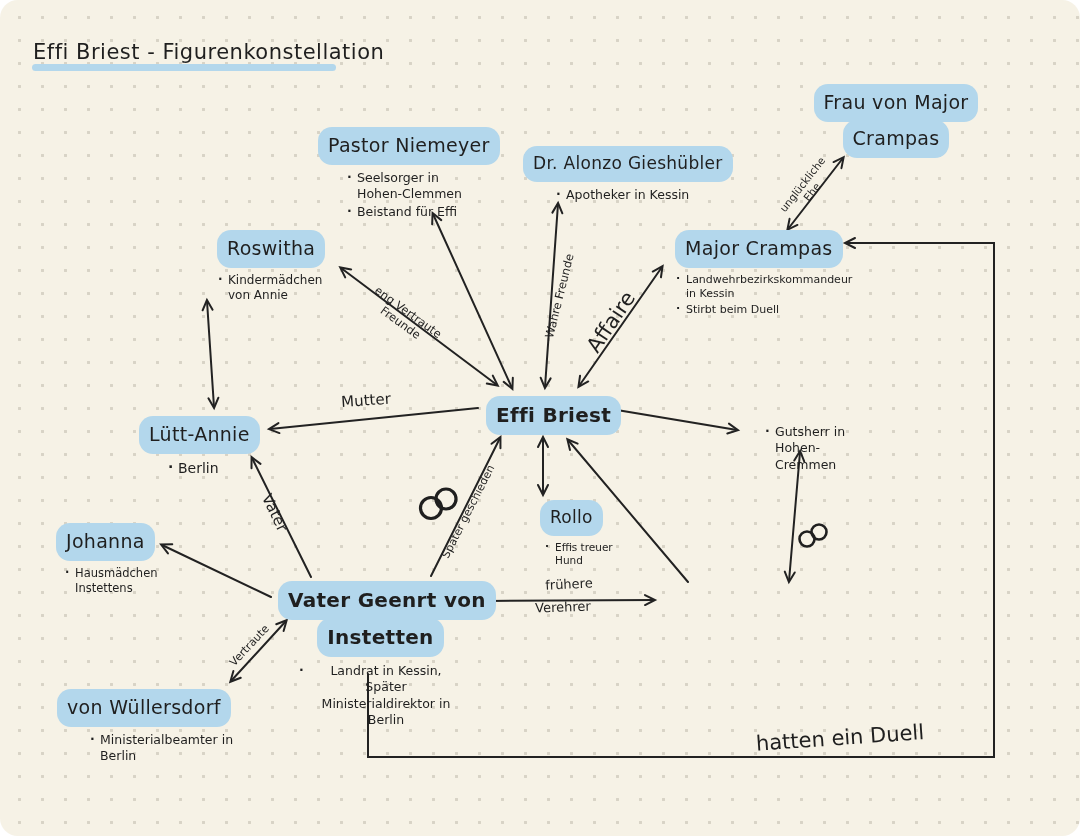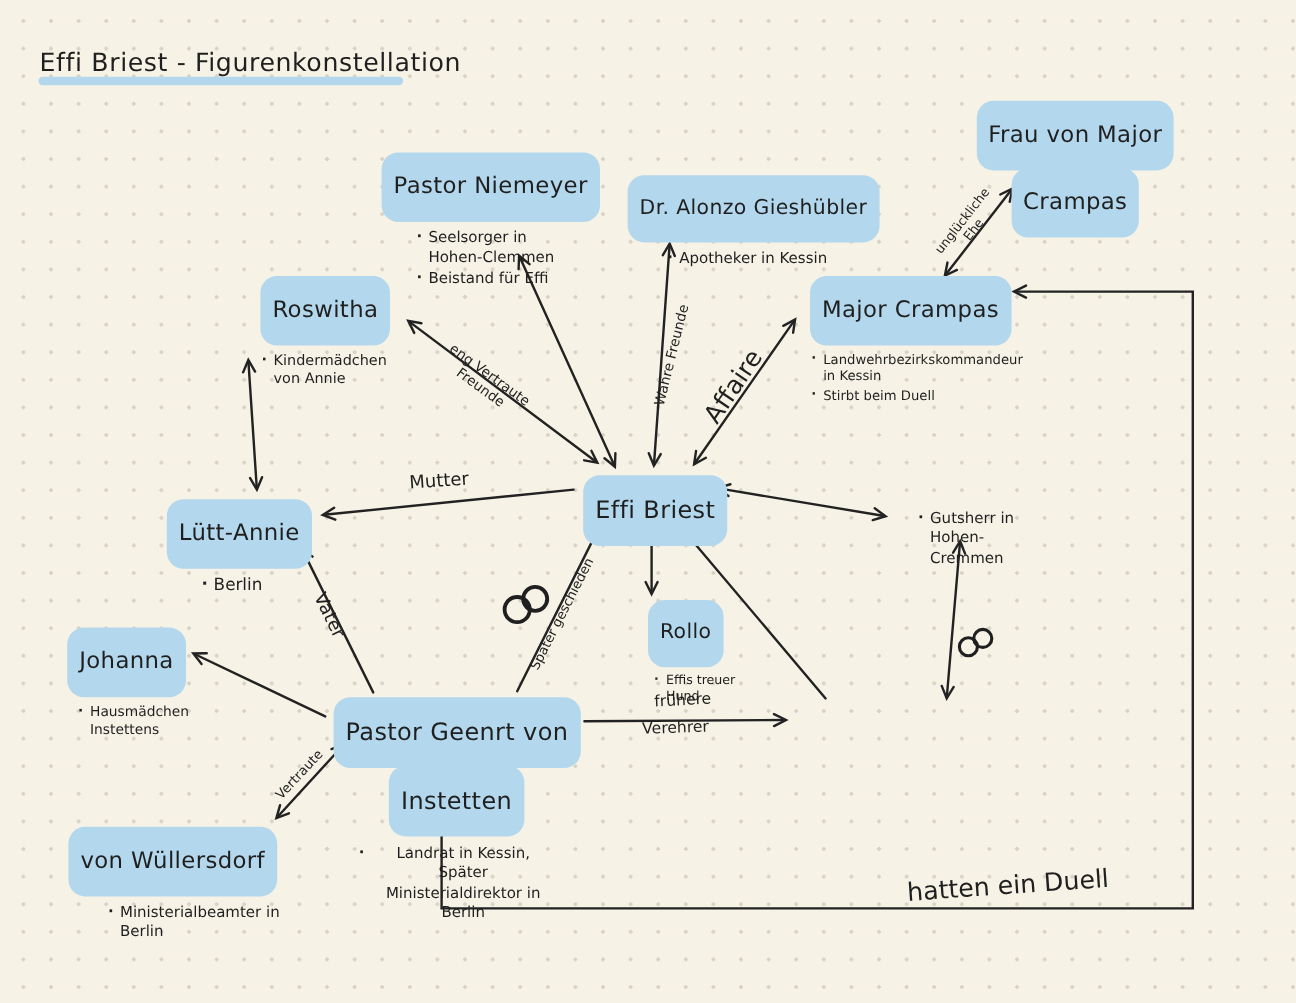--- a/index.html
+++ b/index.html
@@ -12,35 +12,36 @@
   body{
     font-family:"DejaVu Sans","Liberation Sans",sans-serif;
     color:var(--ink);
   }
   .canvas{
     position:relative;width:1080px;height:836px;overflow:hidden;
     background-color:var(--paper);
     background-image:radial-gradient(var(--dot) 1.4px, transparent 1.6px);
     background-size:23px 23px;
     background-position:8px 6px;
+    border-radius:18px;
   }
   svg.wires{position:absolute;left:0;top:0;z-index:1;}
   .node{position:absolute;z-index:2;}
   .pill{
     display:inline-block;
     background:var(--highlight);
     border-radius:14px;
-    padding:18px 10px;
+    padding:8px 10px;
     font-size:19px;
     line-height:1.15;
     white-space:nowrap;
     letter-spacing:.3px;
   }
   .pill.sm{font-size:17px;}
-  .pill.lg{font-size:20px;}
+  .pill.lg{font-size:20px;font-weight:bold;}
   .stack{text-align:center;line-height:1.05;}
   .stack .pill{margin-top:-2px;}
   .notes{margin-top:5px;font-size:12.5px;line-height:1.3;}
   .note{position:relative;padding-left:11px;margin-bottom:2px;}
   .note::before{content:"·";position:absolute;left:1px;top:-1px;font-weight:bold;}
   .elabel{
     position:absolute;z-index:2;white-space:nowrap;
     font-size:11px;line-height:1.15;
   }
   .elabel.wrap{white-space:normal;text-align:center;}
@@ -158,21 +159,21 @@
   </div>
 
   <div class="node" style="left:540px;top:500px">
     <span class="pill sm">Rollo</span>
     <div class="notes" style="width:70px;margin-left:4px;font-size:10.5px">
       <div class="note">Effis treuer Hund</div>
     </div>
   </div>
 
   <div class="node stack" style="left:278px;top:583px;width:205px">
-    <span class="pill lg">Pastor Geenrt von</span><br>
+    <span class="pill lg">Vater Geenrt von</span><br>
     <span class="pill lg">Instetten</span>
     <div class="notes" style="width:165px;margin:6px auto 0;text-align:center">
       <div class="note">Landrat in Kessin, Später Ministerialdirektor in Berlin</div>
     </div>
   </div>
 
 
   <div class="node" style="left:57px;top:689px">
     <span class="pill">von Wüllersdorf</span>
     <div class="notes" style="width:150px;margin-left:32px">

